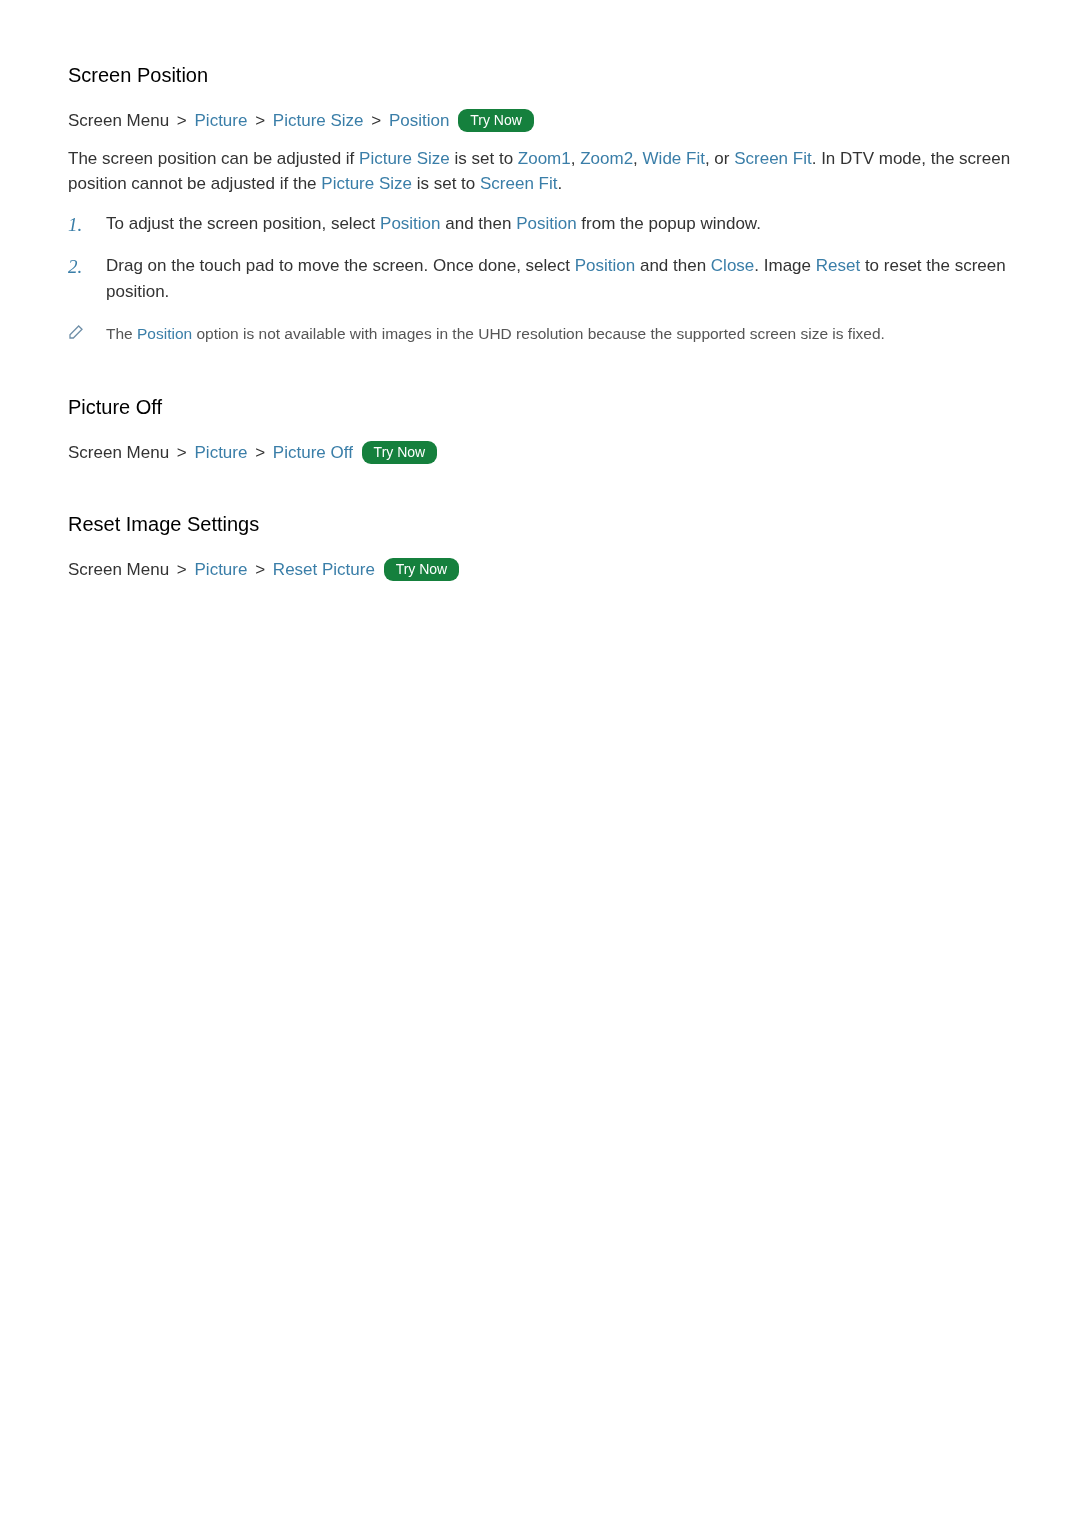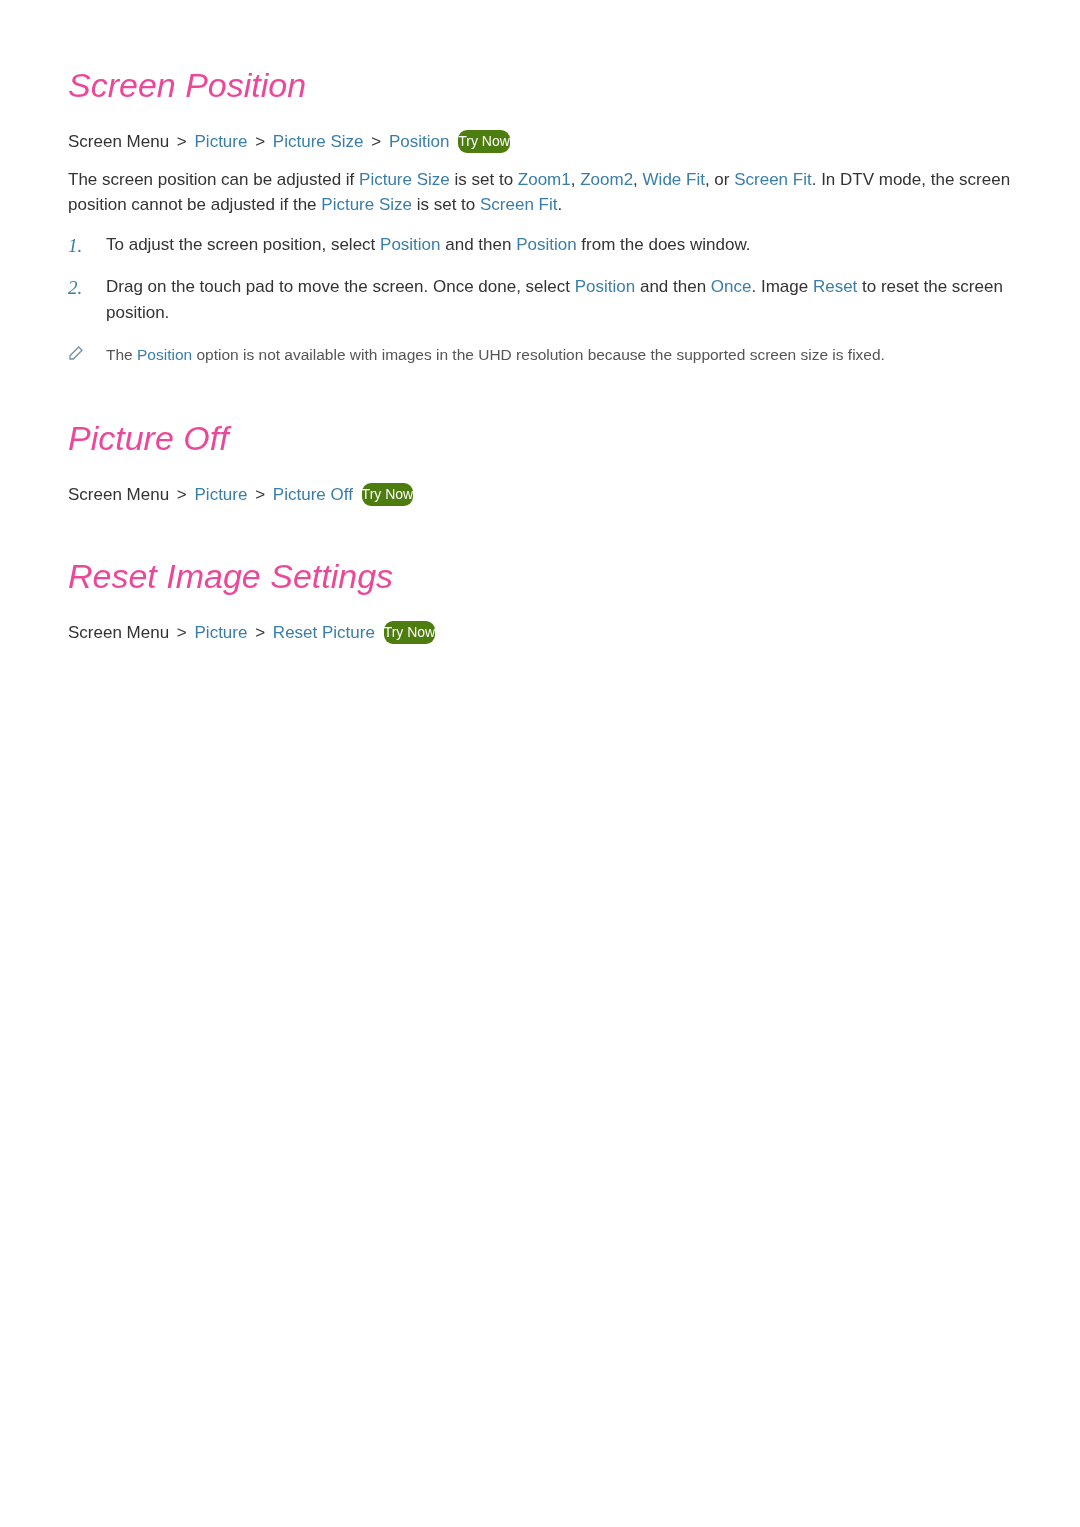--- a/index.html
+++ b/index.html
@@ -10,49 +10,48 @@
     body {
       font-family: Arial, Helvetica, sans-serif;
       background: #ffffff;
       width: 1080px;
       padding: 60px 68px;
       color: #333;
       font-size: 17px;
       line-height: 1.5;
     }
     h2 {
-      color: #ec4899;
-      font-size: 34px;
+      color: #000000;
+      font-size: 20px;
       font-weight: normal;
       margin-bottom: 18px;
       margin-top: 0;
-      font-style: italic;
     }
     .section {
       margin-bottom: 44px;
     }
     .breadcrumb {
       margin-bottom: 12px;
       font-size: 17px;
       color: #333;
     }
     .bc-link {
       color: #3a7ea8;
       text-align: right;
     }
     .sep {
       color: #333;
       margin: 0 3px;
     }
     .try-now {
       display: inline-block;
-      background: #4d7c0f;
+      background: #15803d;
       color: #fff;
       font-size: 14px;
-      padding: 1px 0;
+      padding: 1px 12px;
       border-radius: 9px;
       margin-left: 4px;
       vertical-align: 1px;
     }
     .para {
       margin-bottom: 14px;
       color: #333;
     }
     .hl {
       color: #3a7ea8;
@@ -114,25 +113,25 @@
     <span class="sep">&gt;</span>
     <span class="bc-link">Position</span>
     <span class="try-now">Try Now</span>
   </div>
 
   <p class="para"><span>The screen position can be adjusted if </span><span class="hl">Picture Size</span><span> is set to </span><span class="hl">Zoom1</span><span>, </span><span class="hl">Zoom2</span><span>, </span><span class="hl">Wide Fit</span><span>, or </span><span class="hl">Screen Fit</span><span>. In DTV mode, the screen position cannot be adjusted if the </span><span class="hl">Picture Size</span><span> is set to </span><span class="hl">Screen Fit</span><span>.</span></p>
 
   <ol class="steps">
     <li>
       <span class="num">1.</span>
-      <span class="step-body"><span>To adjust the screen position, select </span><span class="hl">Position</span><span> and then </span><span class="hl">Position</span><span> from the does window.</span></span>
+      <span class="step-body"><span>To adjust the screen position, select </span><span class="hl">Position</span><span> and then </span><span class="hl">Position</span><span> from the popup window.</span></span>
     </li>
     <li>
       <span class="num">2.</span>
-      <span class="step-body"><span>Drag on the touch pad to move the screen. Once done, select </span><span class="hl">Position</span><span> and then </span><span class="hl">Once</span><span>. Image </span><span class="hl">Reset</span><span> to reset the screen position.</span></span>
+      <span class="step-body"><span>Drag on the touch pad to move the screen. Once done, select </span><span class="hl">Position</span><span> and then </span><span class="hl">Close</span><span>. Image </span><span class="hl">Reset</span><span> to reset the screen position.</span></span>
     </li>
   </ol>
 
   <div class="note-row">
     <span class="note-icon">
       <svg viewBox="0 0 24 24" fill="none" stroke="#6f8fa8" stroke-width="2">
         <path d="M16 3l5 5L8 21H3v-5L16 3z"></path>
       </svg>
     </span>
     <span class="note-body"><span>The </span><span class="hl">Position</span><span> option is not available with images in the UHD resolution because the supported screen size is fixed.</span></span>

